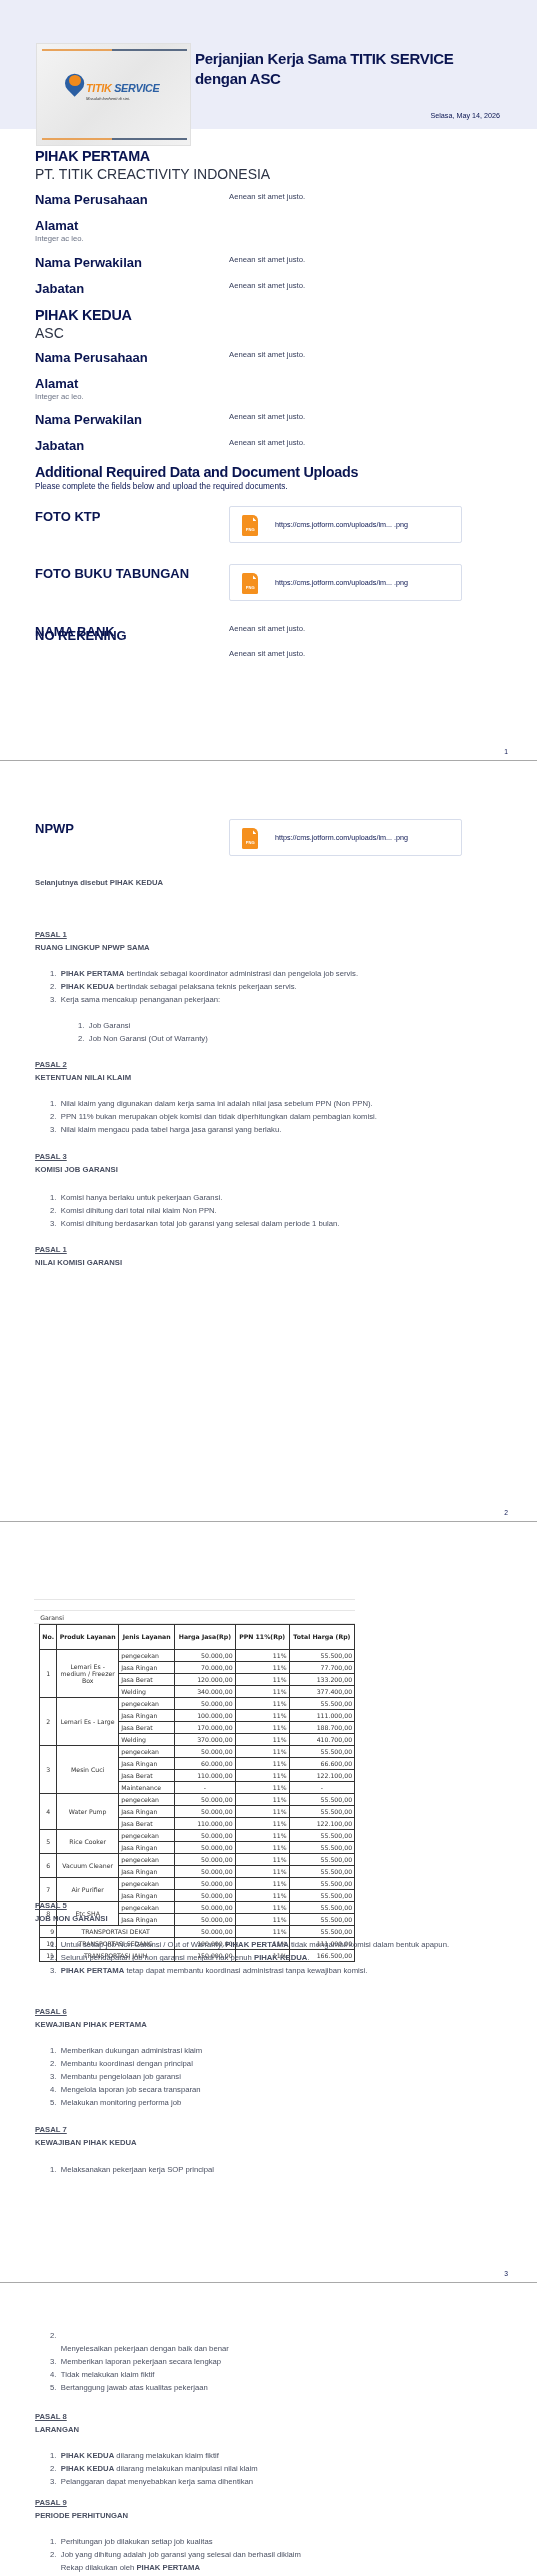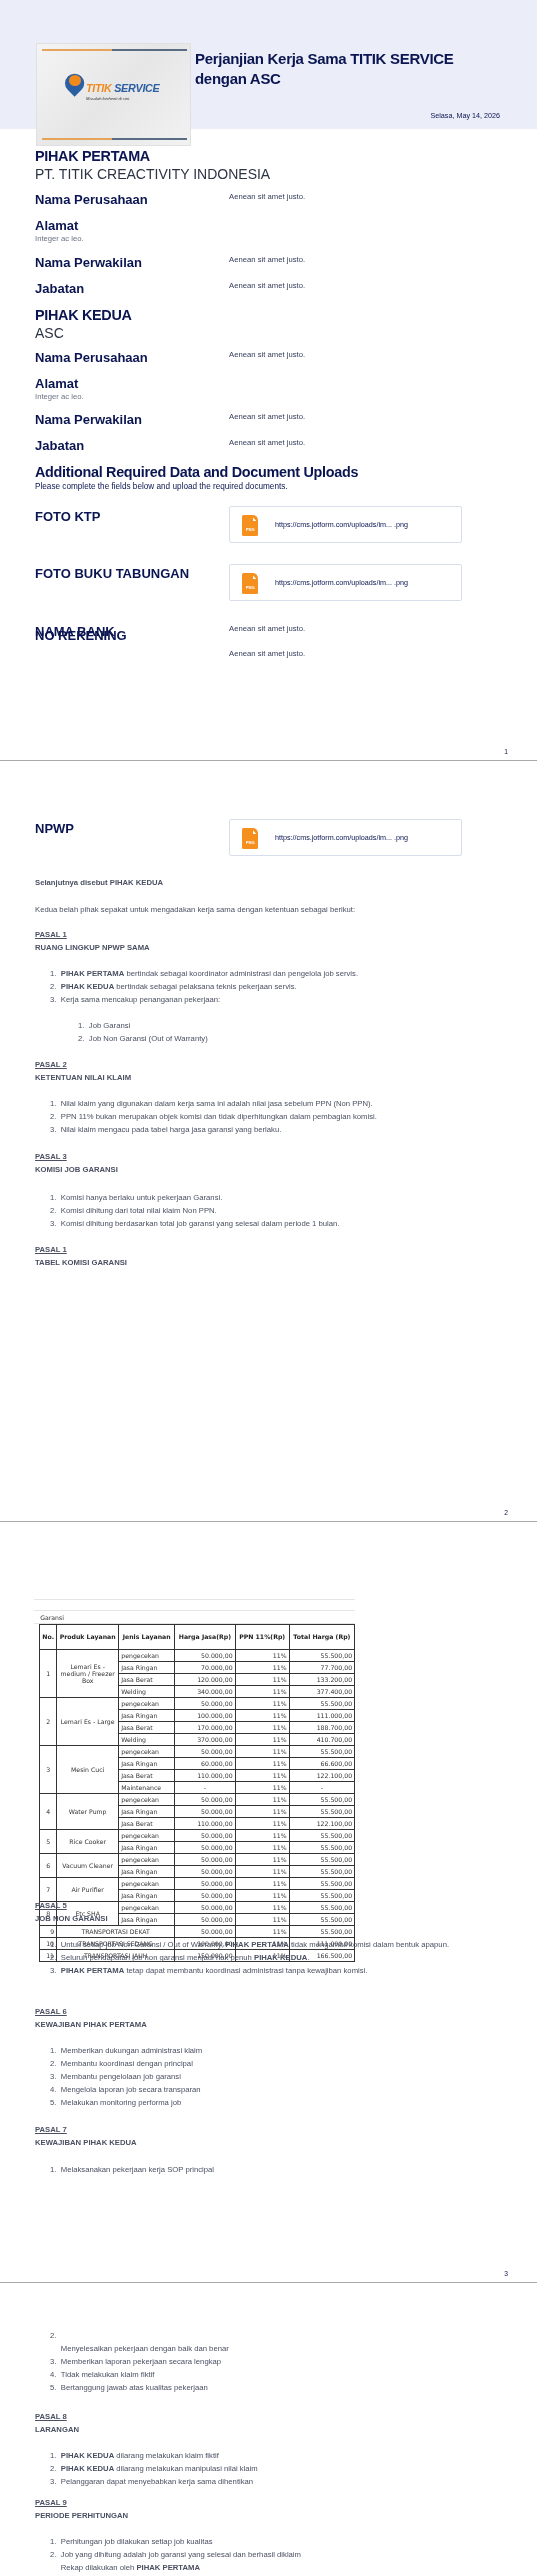--- a/index.html
+++ b/index.html
@@ -124,21 +124,20 @@
 <div class="page">
   <div class="lbl" style="top:60px">NPWP</div>
   <div class="file-card" style="top:58px">
     <div class="file-icon">
         <span>PNG</span>
       </div>
     <div class="file-name">https://cms.jotform.com/uploads/im... .png</div>
   </div>
 
   <div class="body-strong" style="top:117px">Selanjutnya disebut PIHAK KEDUA</div>
-  <div class="body-text" style="top:143px">Kedua belah pihak sepakat untuk mengadakan kerja sama dengan ketentuan sebagai berikut:</div>
 
   <div class="pasal" style="top:168px">PASAL 1</div>
   <div class="pasal-title" style="top:181px">RUANG LINGKUP NPWP SAMA</div>
   <ol class="clause" style="top:206px">
     <li><span class="n">1.</span><b>PIHAK PERTAMA</b><span> bertindak sebagai koordinator administrasi dan pengelola job servis.</span></li>
     <li><span class="n">2.</span><b>PIHAK KEDUA</b><span> bertindak sebagai pelaksana teknis pekerjaan servis.</span></li>
     <li><span class="n">3.</span><span>Kerja sama mencakup penanganan pekerjaan:</span></li>
   </ol>
   <ol class="sub" style="top:258px">
     <li><span class="n">1.</span><span>Job Garansi</span></li>
@@ -155,21 +154,21 @@
 
   <div class="pasal" style="top:390px">PASAL 3</div>
   <div class="pasal-title" style="top:403px">KOMISI JOB GARANSI</div>
   <ol class="clause" style="top:430px">
     <li><span class="n">1.</span><span>Komisi hanya berlaku untuk pekerjaan Garansi.</span></li>
     <li><span class="n">2.</span><span>Komisi dihitung dari total nilai klaim Non PPN.</span></li>
     <li><span class="n">3.</span><span>Komisi dihitung berdasarkan total job garansi yang selesai dalam periode 1 bulan.</span></li>
   </ol>
 
   <div class="pasal" style="top:483px">PASAL 1</div>
-  <div class="pasal-title" style="top:496px">TABEL KOMISI GARANSI</div>
+  <div class="pasal-title" style="top:496px">NILAI KOMISI GARANSI</div>
 
   <div class="page-num" style="top:748px">2</div>
   <div class="page-sep"></div>
 </div>
 
 <div class="page">
   <div class="tbl-wrap">
     <div class="tbl-top"></div>
     <div class="tbl-caption">Garansi</div>
     <table class="komisi">

